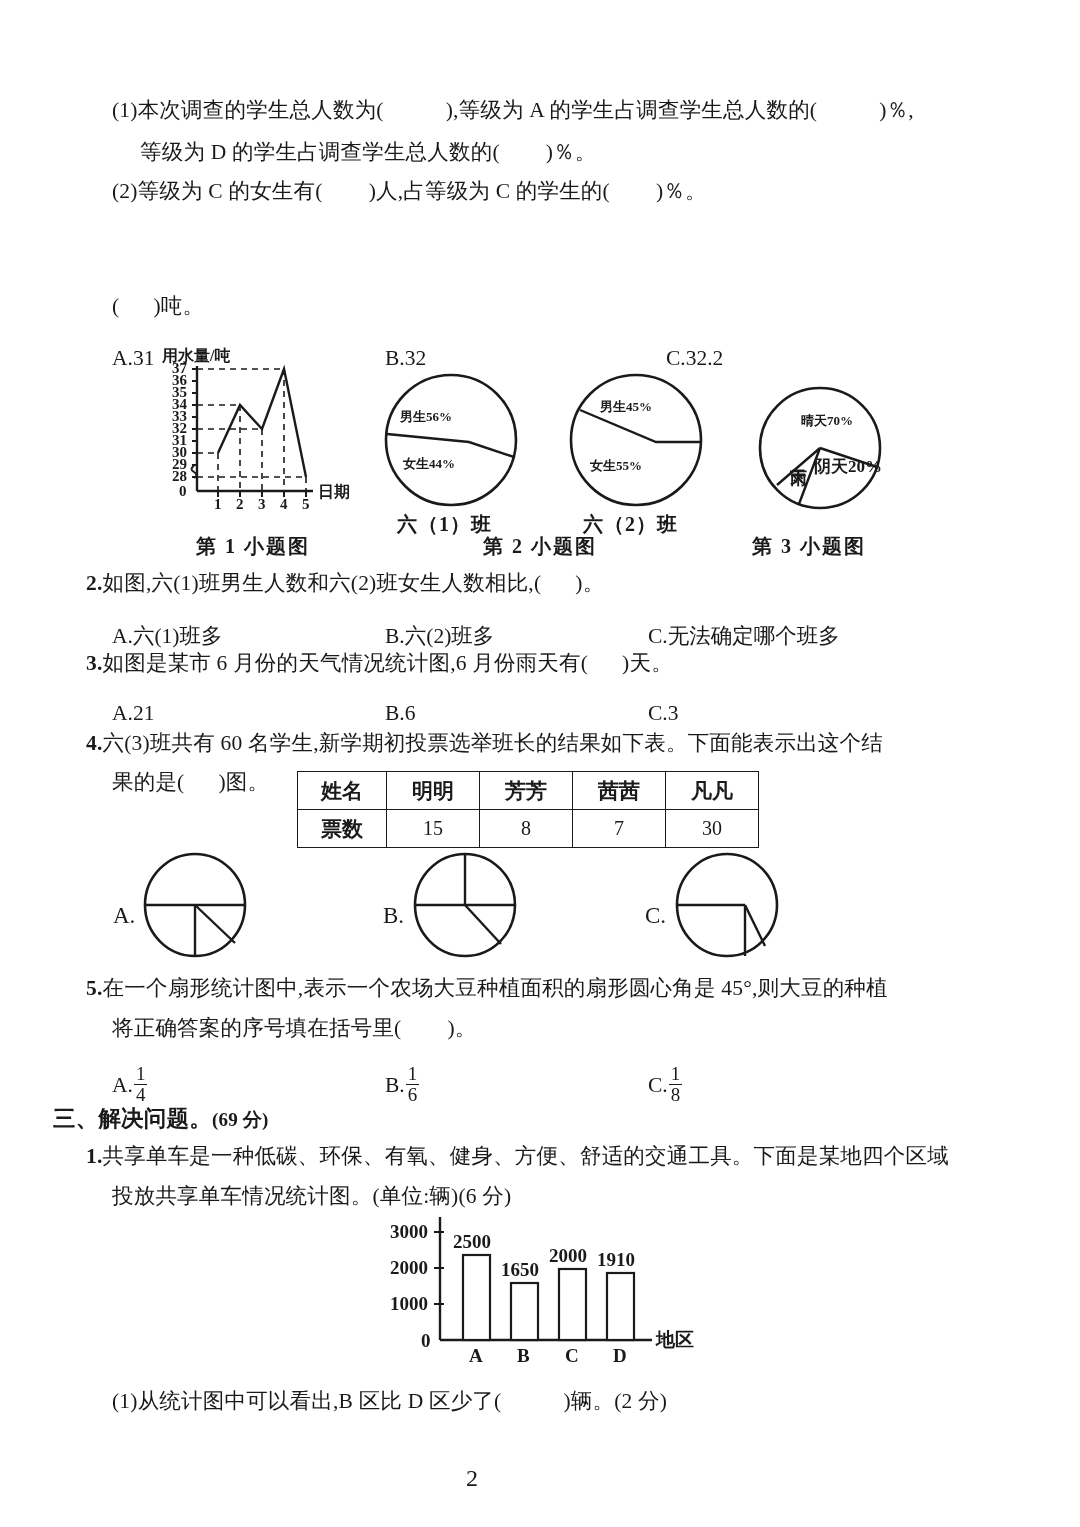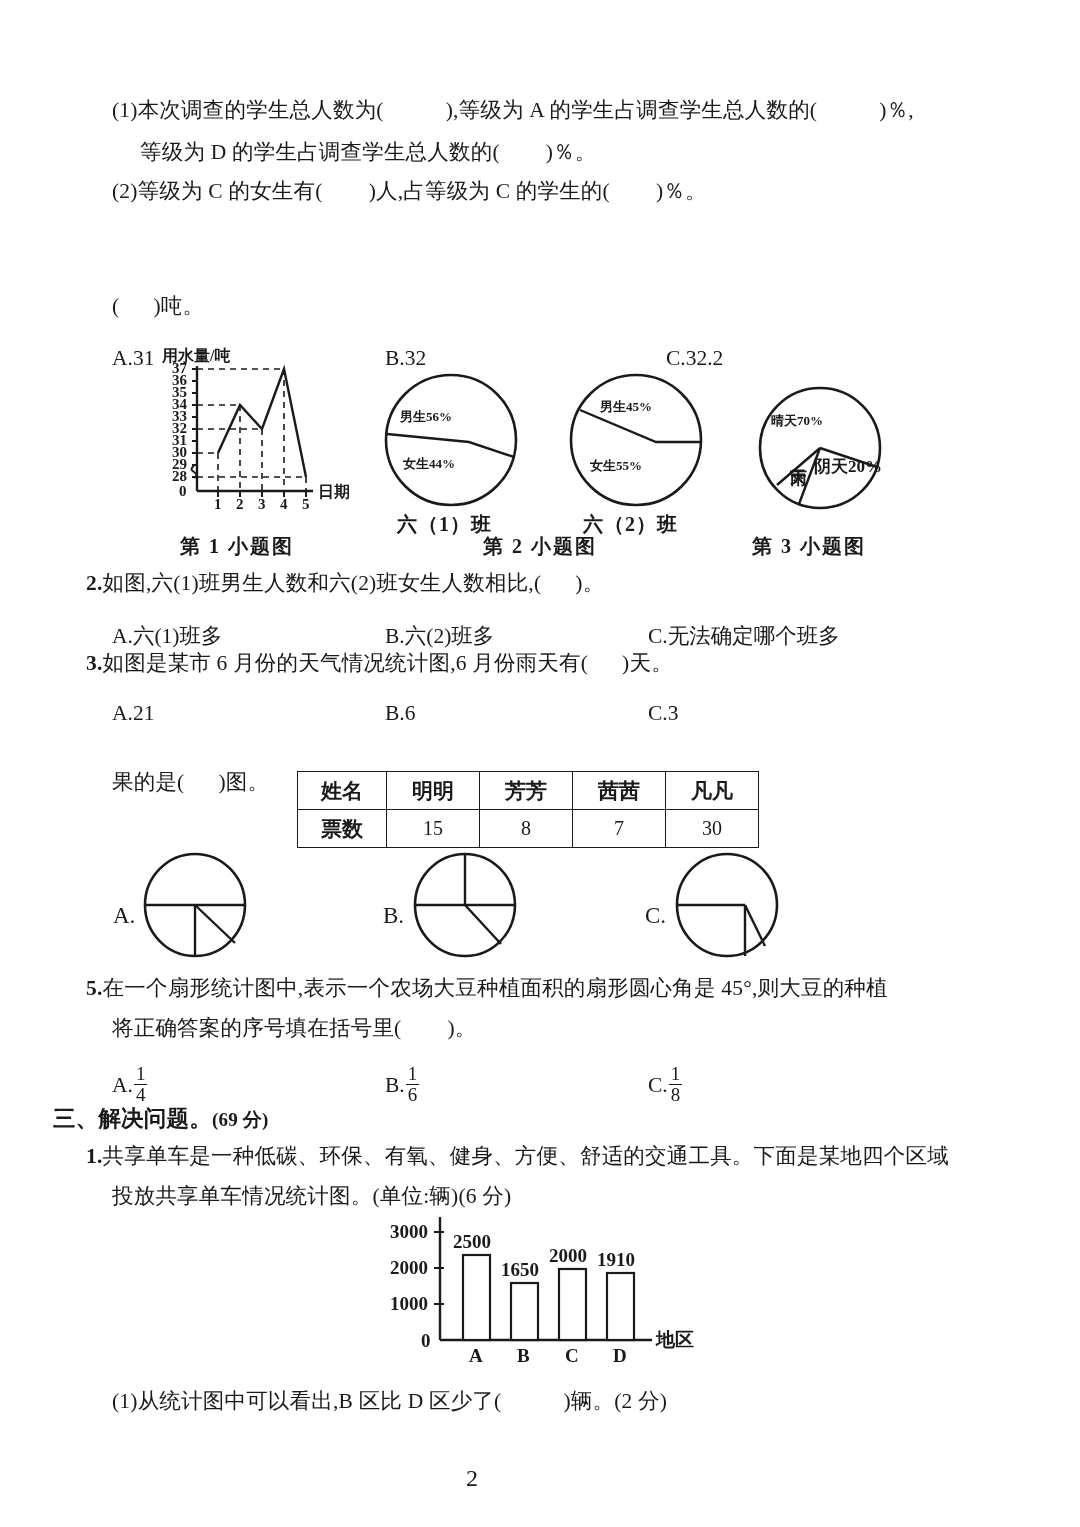--- a/index.html
+++ b/index.html
@@ -198,21 +198,21 @@
         <path class="dash" d="M68 105 V143"></path>
         <path class="dash" d="M90 57 V143"></path>
         <path class="dash" d="M112 81 V143"></path>
         <path class="dash" d="M134 21 V143"></path>
         <path class="dash" d="M156 129 V143"></path>
       </g>
 
       <polyline class="series" points="68,105 90,57 112,81 134,21 156,129"></polyline>
     </svg>
   </div>
-  <div class="cap" style="left:180px; top:533px;">第 1 小题图</div>
+  <div class="cap" style="left:196px; top:533px;">第 1 小题图</div>
 
   <div class="fig" style="left:383px; top:372px;">
     <svg width="136" height="136" viewBox="0 0 136 136">
       <circle class="pie-outline" cx="68" cy="68" r="65"></circle>
 
       <path class="pie-cut" d="M4 62 L86 70 L131 85"></path>
     </svg>
   </div>
   <div class="pietxt" style="left:400px; top:408px;">男生56%</div>
   <div class="pietxt" style="left:403px; top:455px;">女生44%</div>
@@ -232,41 +232,44 @@
 
   <div class="fig" style="left:757px; top:385px;">
     <svg width="126" height="126" viewBox="0 0 126 126">
       <circle class="pie-outline" cx="63" cy="63" r="60"></circle>
 
       <path class="pie-cut" d="M63 63 L120 82"></path>
       <path class="pie-cut" d="M63 63 L20 100"></path>
       <path class="pie-cut" d="M63 63 L42 119"></path>
     </svg>
   </div>
-  <div class="pietxt" style="left:771px; top:412px;">晴天70%</div>
+  <div class="pietxt" style="left:801px; top:412px;">晴天70%</div>
   <div class="pietxt" style="left:814px; top:455px; font-size:17px;">
     <span>阴天20%</span>
   </div>
   <div class="pietxt vert" style="left:787px; top:457px;">雨天</div>
   <div class="cap" style="left:752px; top:533px;">第 3 小题图</div>
 
   <div class="ln" style="left:86px; top:573px;">
     <span class="qnum">2.</span><span>如图,六(1)班男生人数和六(2)班女生人数相比,(</span><span class="blank-sm"></span><span>)。</span>
   </div>
   <div class="opt" style="left:112px; top:613px;">A.六(1)班多</div>
   <div class="opt" style="left:385px; top:613px;">B.六(2)班多</div>
   <div class="opt" style="left:648px; top:613px;">C.无法确定哪个班多</div>
 
   <div class="ln" style="left:86px; top:653px;">
     <span class="qnum">3.</span><span>如图是某市 6 月份的天气情况统计图,6 月份雨天有(</span><span class="blank-sm"></span><span>)天。</span>
   </div>
   <div class="opt" style="left:112px; top:693px;">A.21</div>
   <div class="opt" style="left:385px; top:693px;">B.6</div>
   <div class="opt" style="left:648px; top:693px;">C.3</div>
 
+  <div class="ln" style="left:86px; top:733px;">
+    <span class="qnum">4.</span><span>六(3)班共有 60 名学生,新学期初投票选举班长的结果如下表。下面能表示出这个结</span>
+  </div>
   <div class="ln" style="left:112px; top:772px;">
     <span>果的是(</span><span class="blank-sm"></span><span>)图。</span>
   </div>
 
   <table class="votes" style="left:297px; top:771px;">
     <tbody>
         <tr>
       <td class="c0">姓名</td>
       <td class="c1">明明</td>
       <td class="c2">芳芳</td>

